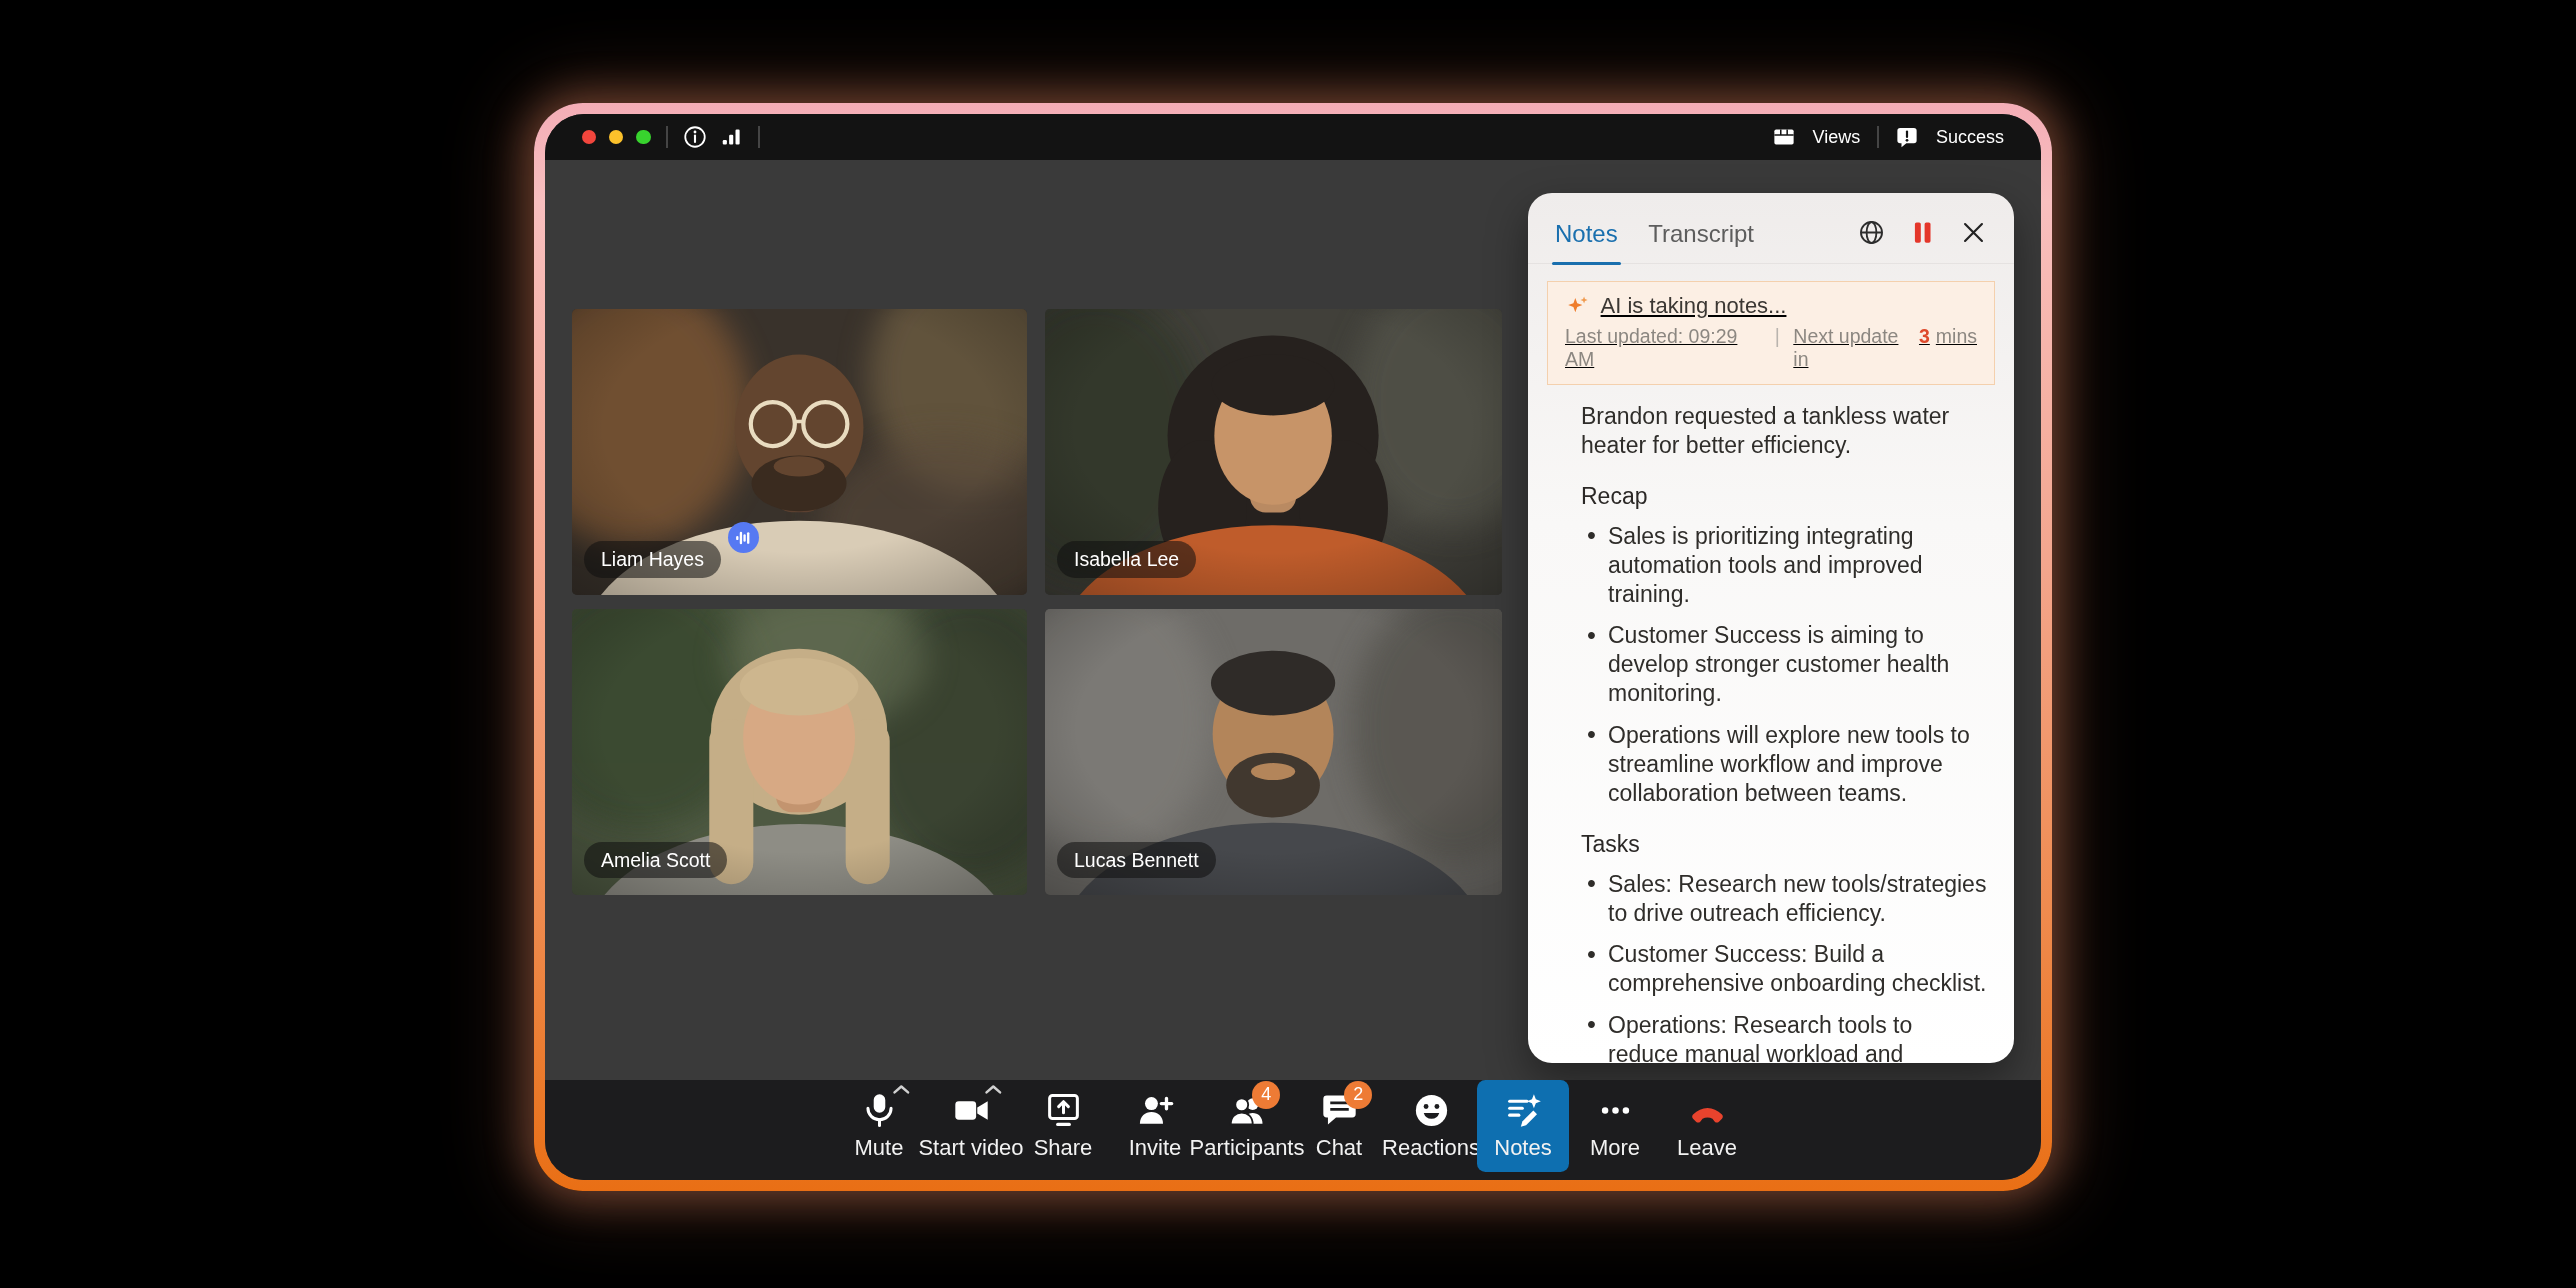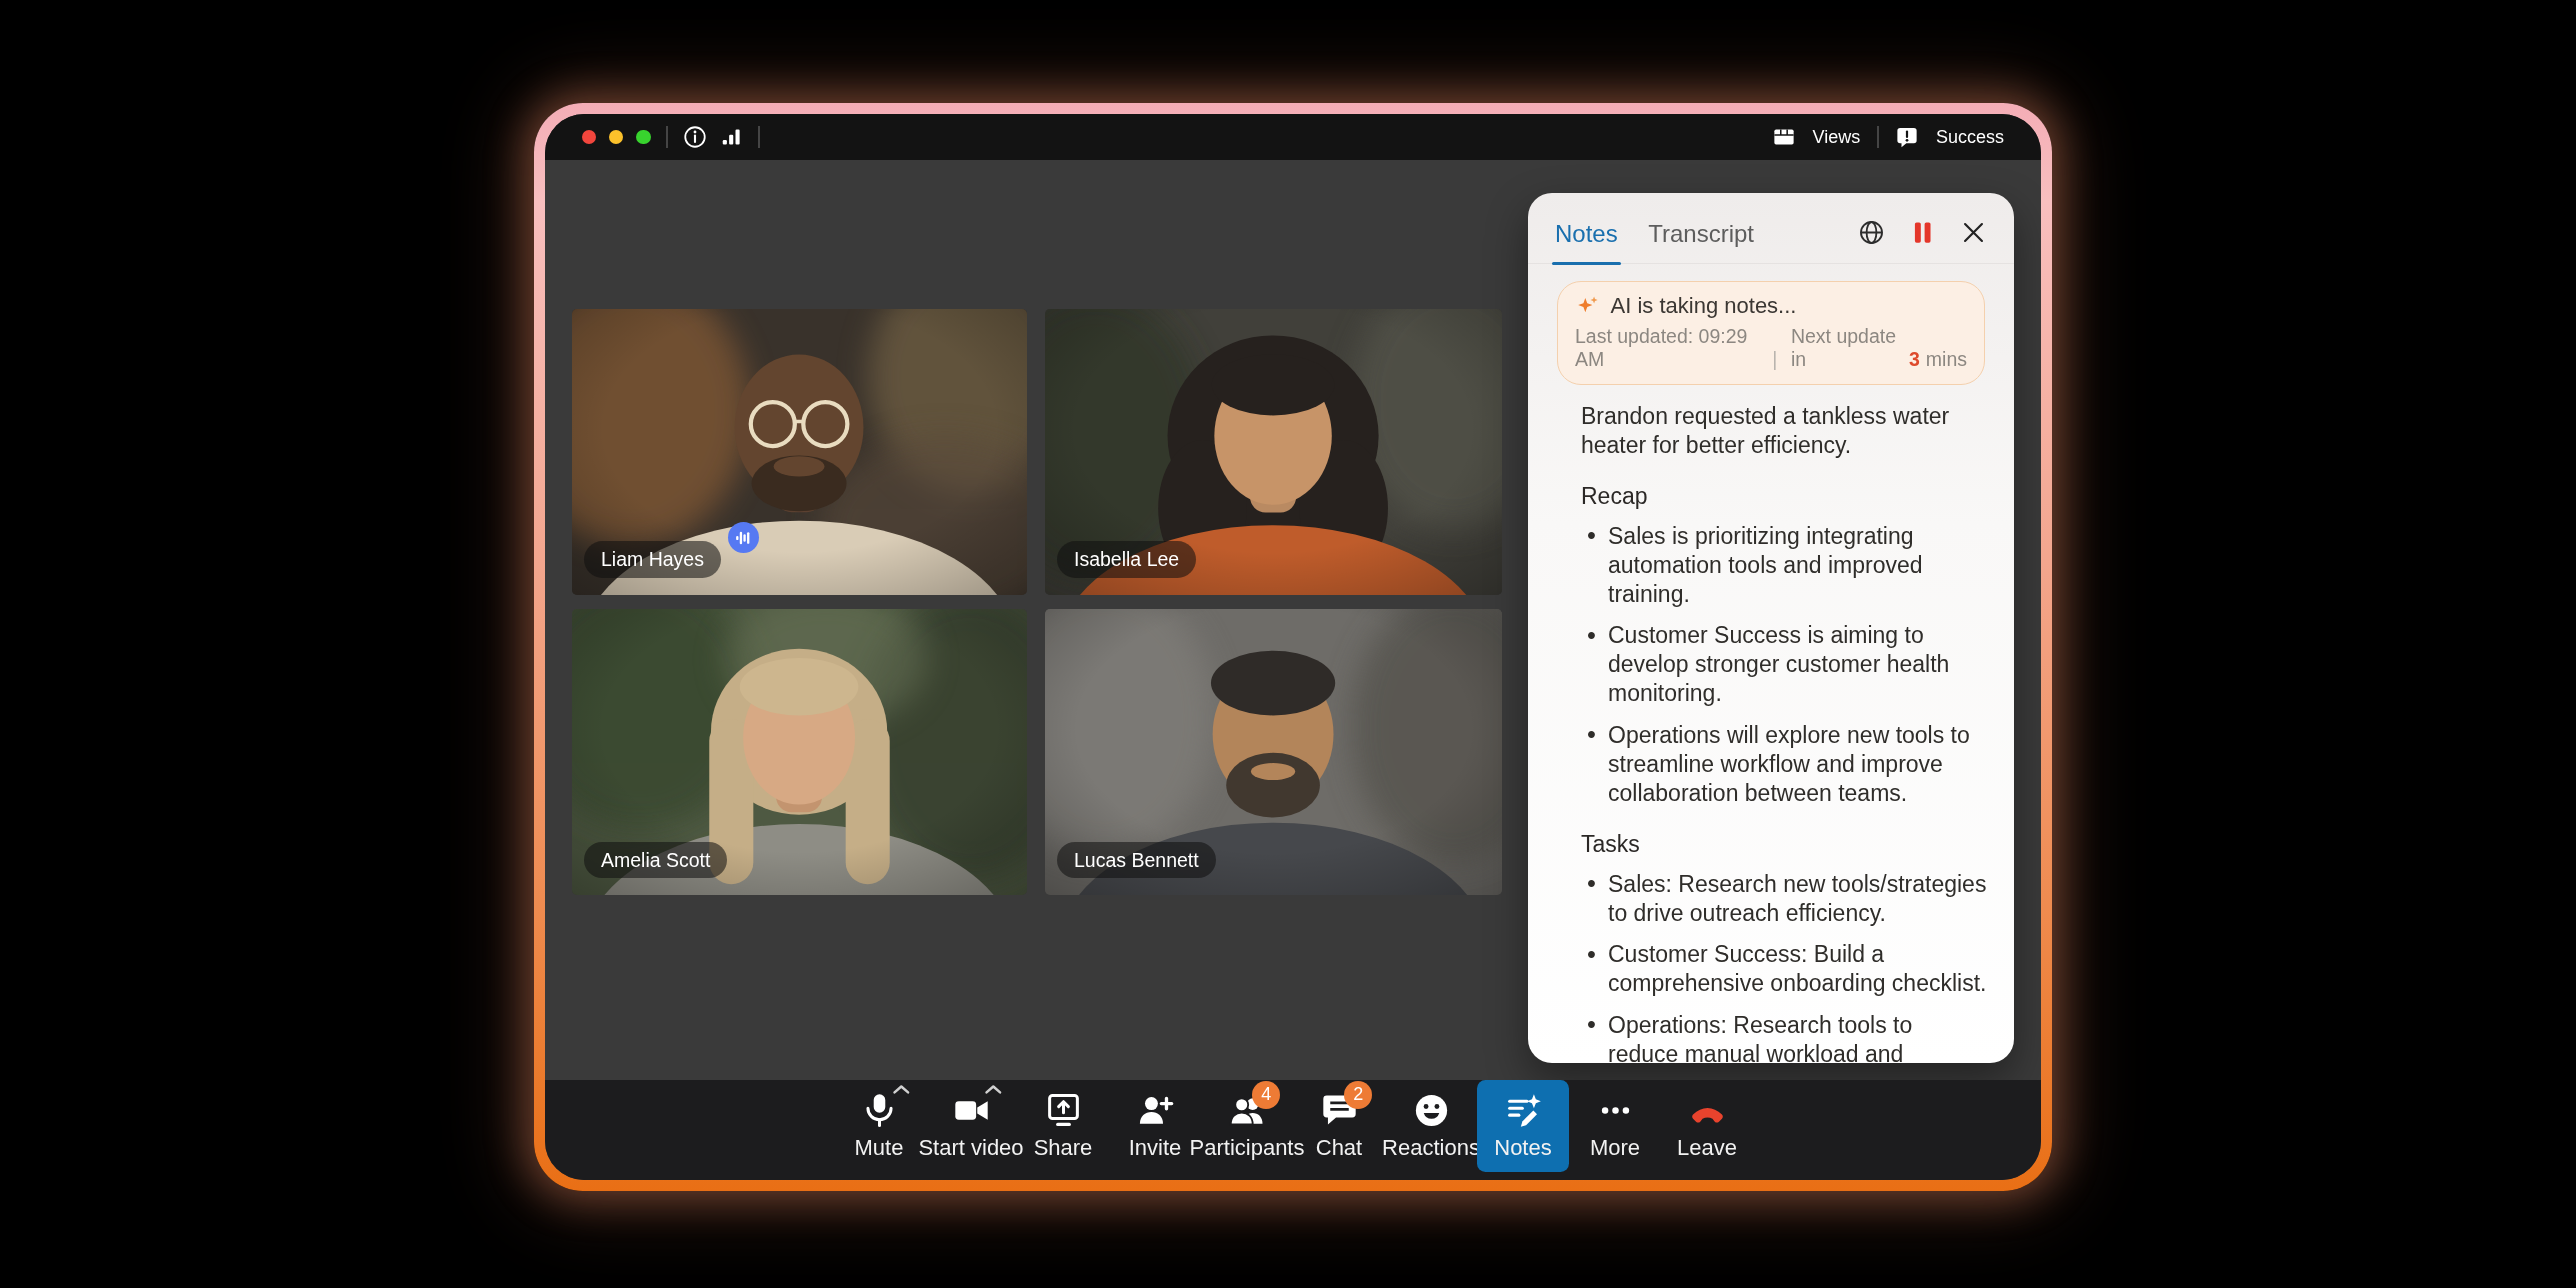--- a/index.html
+++ b/index.html
@@ -41,24 +41,24 @@
                box-shadow:0 17px 42px rgba(0,0,0,.4);display:flex;flex-direction:column;overflow:hidden;}
   .panel-header{display:flex;align-items:center;padding:8.5px 27px 0;border-bottom:1.7px solid #e5e2e1;}
   .tabs{display:flex;gap:30.5px;}
   .tab{position:relative;background:none;border:none;padding:18.6px 0 15.3px;font-size:24px;
        color:#5d5d5d;font-family:inherit;cursor:pointer;}
   .tab.active{color:#196fae;}
   .tab.active::after{content:"";position:absolute;left:-3.4px;right:-3.4px;bottom:-1.7px;height:3.4px;
                      border-radius:1.7px;background:#196fae;}
   .hdr-icons{margin-left:auto;display:flex;align-items:center;gap:24px;}
   .hic{width:27px;height:27px;display:block;cursor:pointer;}
-  .ai-banner{margin:17px 29px 0;background:#fcefe4;border:1.7px solid #f4d0ad;border-radius:24px;
-             padding:11px 17px 12.7px;}
+  .ai-banner{margin:17px 19px 0;background:#fcefe4;border:1.7px solid #f4d0ad;border-radius:0;
+             padding:11px 17px 12.7px;text-decoration:underline;}
   .banner-line1{display:flex;align-items:center;gap:10.2px;font-size:22px;color:#3b3733;}
-  .banner-line2{margin-top:6px;font-size:19.5px;color:#8c8781;display:flex;align-items:flex-end;}
+  .banner-line2{margin-top:6px;font-size:19.5px;color:#8c8781;display:flex;align-items:flex-start;}
   .banner-sep{margin:0 13.6px;color:#b9b4ae;}
   .banner-strong{color:#de4a2c;font-weight:bold;margin:0 6px;}
   .notes-scroll{flex:1;padding:17px 27px 0;font-size:23px;line-height:29px;color:#2f2d2a;overflow:hidden;margin-left:26px;}
   .note-intro{margin:0 0 24px;}
   .note-heading{margin:0 0 13.6px;font-size:23px;line-height:24px;font-weight:normal;color:#2b2826;}
   .note-list{list-style:none;margin:0 0 24px;padding:0;}
   .note-item{position:relative;padding-left:27px;margin-bottom:12.7px;}
   .note-item::before{content:"\2022";position:absolute;left:6px;top:-0.8px;font-size:25.4px;color:#2f2d2a;}
   .panel-footer{border-top:1.7px solid #e5e2df;padding:12.7px 27px 20.3px;font-size:19.5px;color:#a4a09c;}
   

